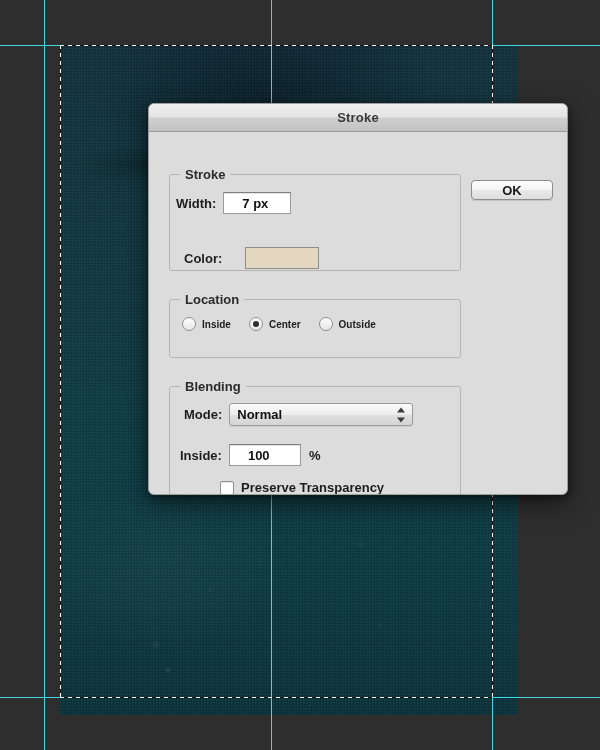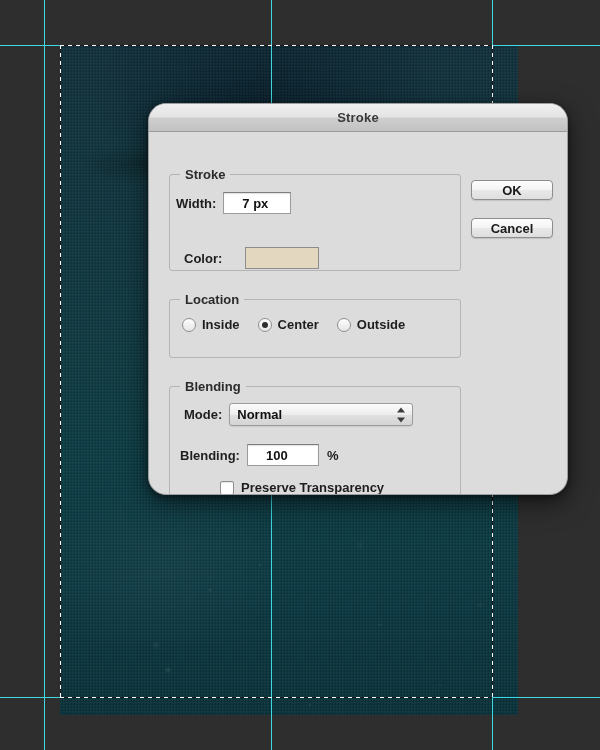--- a/index.html
+++ b/index.html
@@ -90,21 +90,21 @@
   .guide-v { width: 1px; top: 0; bottom: 0; }
   .guide-h { height: 1px; left: 0; right: 0; }
 
   
   #stroke-dialog {
     position: absolute;
     left: 148px;
     top: 103px;
     width: 420px;
     height: 392px;
-    border-radius: 18px;
+    border-radius: 6px;
     background: #dcdcdc;
     box-shadow: 0 8px 26px rgba(0,0,0,0.55), 0 2px 6px rgba(0,0,0,0.4);
     z-index: 20;
     overflow: hidden;
     border: 1px solid #9d9d9d;
     box-sizing: border-box;
   }
   #dialog-titlebar {
     height: 27px;
     background: linear-gradient(180deg, #efefef 0%, #e4e4e4 48%, #cfcfcf 52%, #c2c2c2 100%);
@@ -212,21 +212,21 @@
     position: absolute;
     left: 50%;
     top: 50%;
     width: 6px;
     height: 6px;
     margin: -3px 0 0 -3px;
     border-radius: 50%;
     background: #2e2e2e;
   }
   .radio-label {
-    font-size: 13px;
+    font-size: 10px;
     font-weight: bold;
     color: #1d1d1d;
     white-space: nowrap;
   }
 
   
   #mode-select {
     width: 184px;
     height: 23px;
     background: linear-gradient(180deg, #fbfbfb 0%, #ededed 50%, #e0e0e0 51%, #d4d4d4 100%);
@@ -376,29 +376,28 @@
           <div id="mode-select">
             <span id="mode-value">Normal</span>
             <span id="mode-stepper">
               <span class="tri-up"></span>
               <span class="tri-down"></span>
             </span>
           </div>
         </div>
 
         <div class="row" style="left:10px; top:57px;">
-          <span class="field-label">Blending:</span>
+          <span class="field-label">Inside:</span>
           <input class="text-input" id="opacity-input" type="text" value="100" style="">
           <span class="suffix">%</span>
         </div>
 
         <div class="row" id="preserve-row" style="left:10px; top:93px;padding-left:40px;">
           <span class="checkbox-box"></span>
           <span class="checkbox-label">Preserve Transparency</span>
         </div>
       </div>
 
       <div class="dlg-button" id="ok-button">OK</div>
-      <div class="dlg-button" id="cancel-button">Cancel</div>
 
     </div>
   </div>
 </div>
 
 </body></html>

